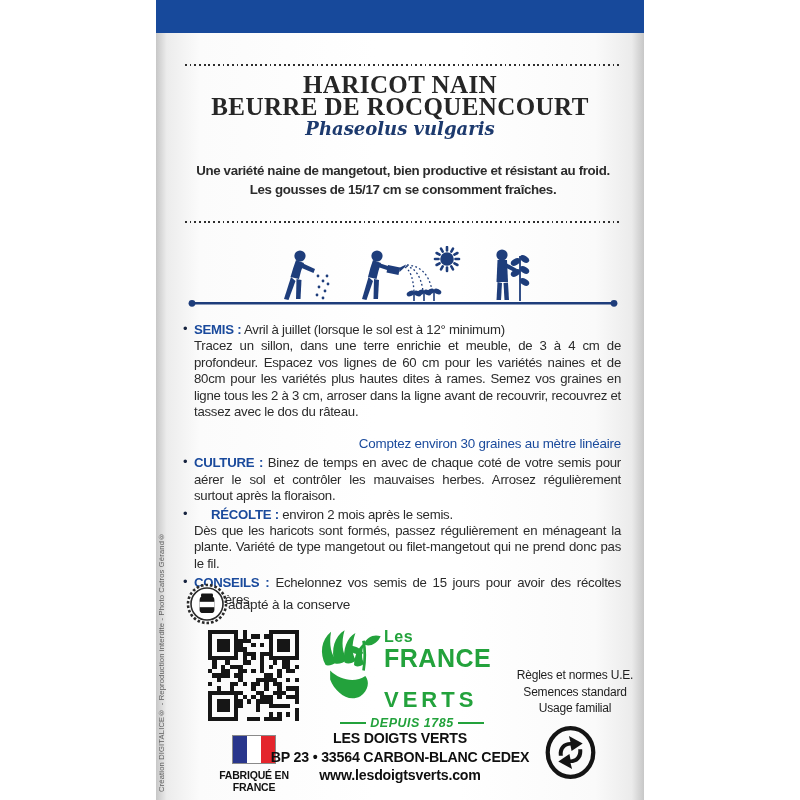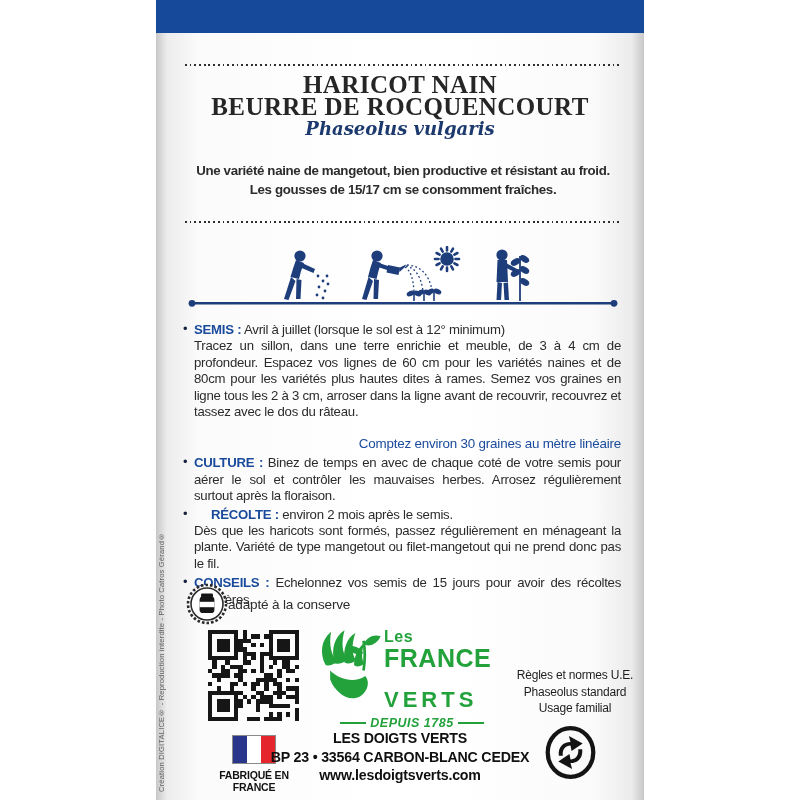--- a/index.html
+++ b/index.html
@@ -440,21 +440,21 @@
     </div>
     <div class="brand-depuis" style="color:#23a23c;">
       <span class="dash" style="background:#23a23c;"></span>
       <span class="dtext">DEPUIS 1785</span>
       <span class="dash" style="background:#23a23c;"></span>
     </div>
   </div>
 
   <div class="compliance">
     <div>Règles et normes U.E.</div>
-    <div>Phaseolus standard</div>
+    <div>Semences standard</div>
     <div>Usage familial</div>
   </div>
 
   <div class="flagblock">
     <div class="flag">
       <div style="background:#29368c;"></div>
       <div style="background:#ffffff;"></div>
       <div style="background:#e4252c;"></div>
     </div>
     <div class="madein">FABRIQUÉ EN FRANCE</div>

